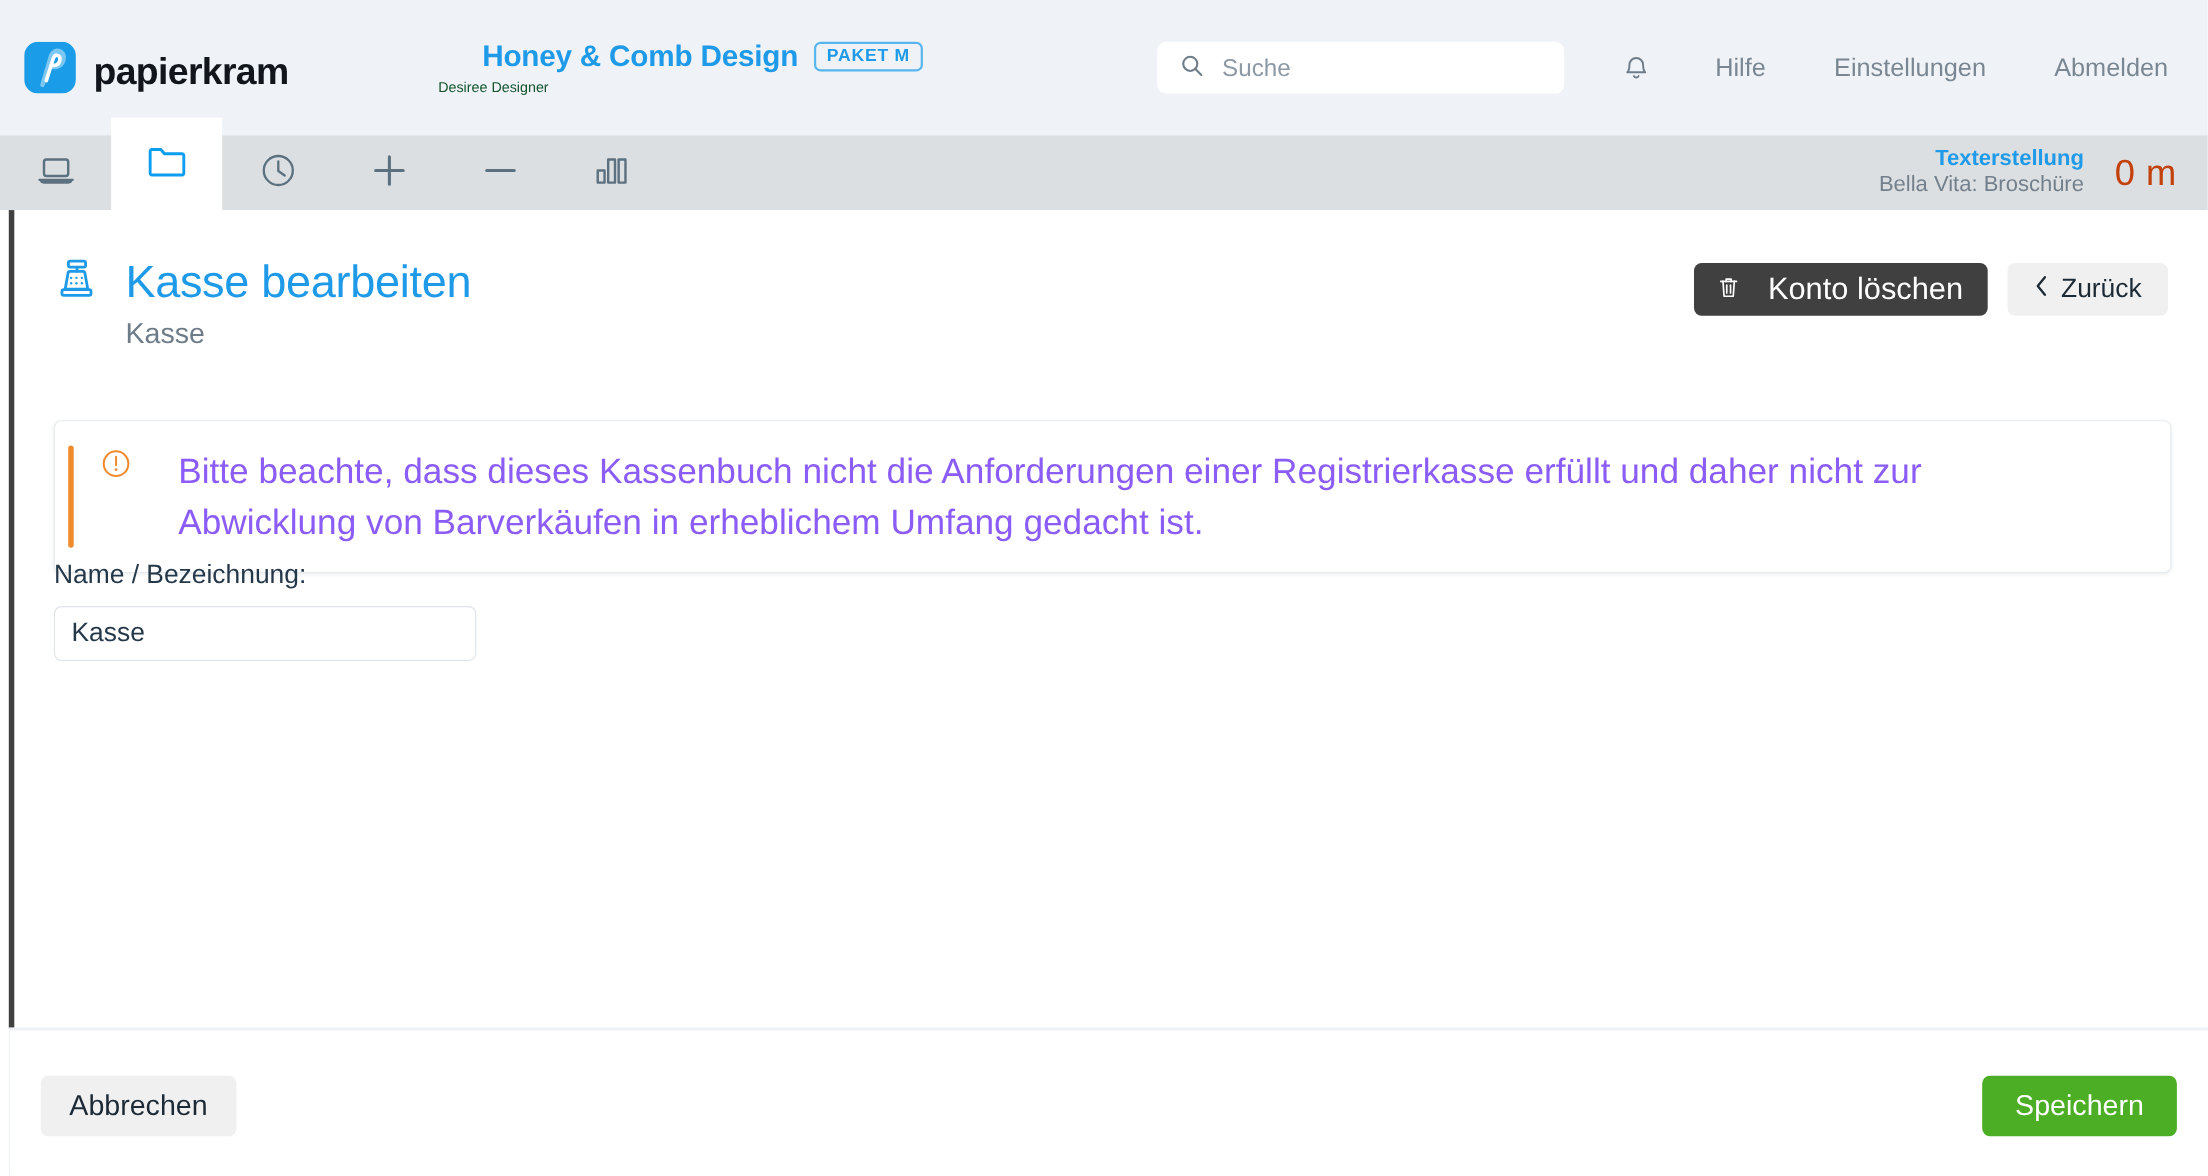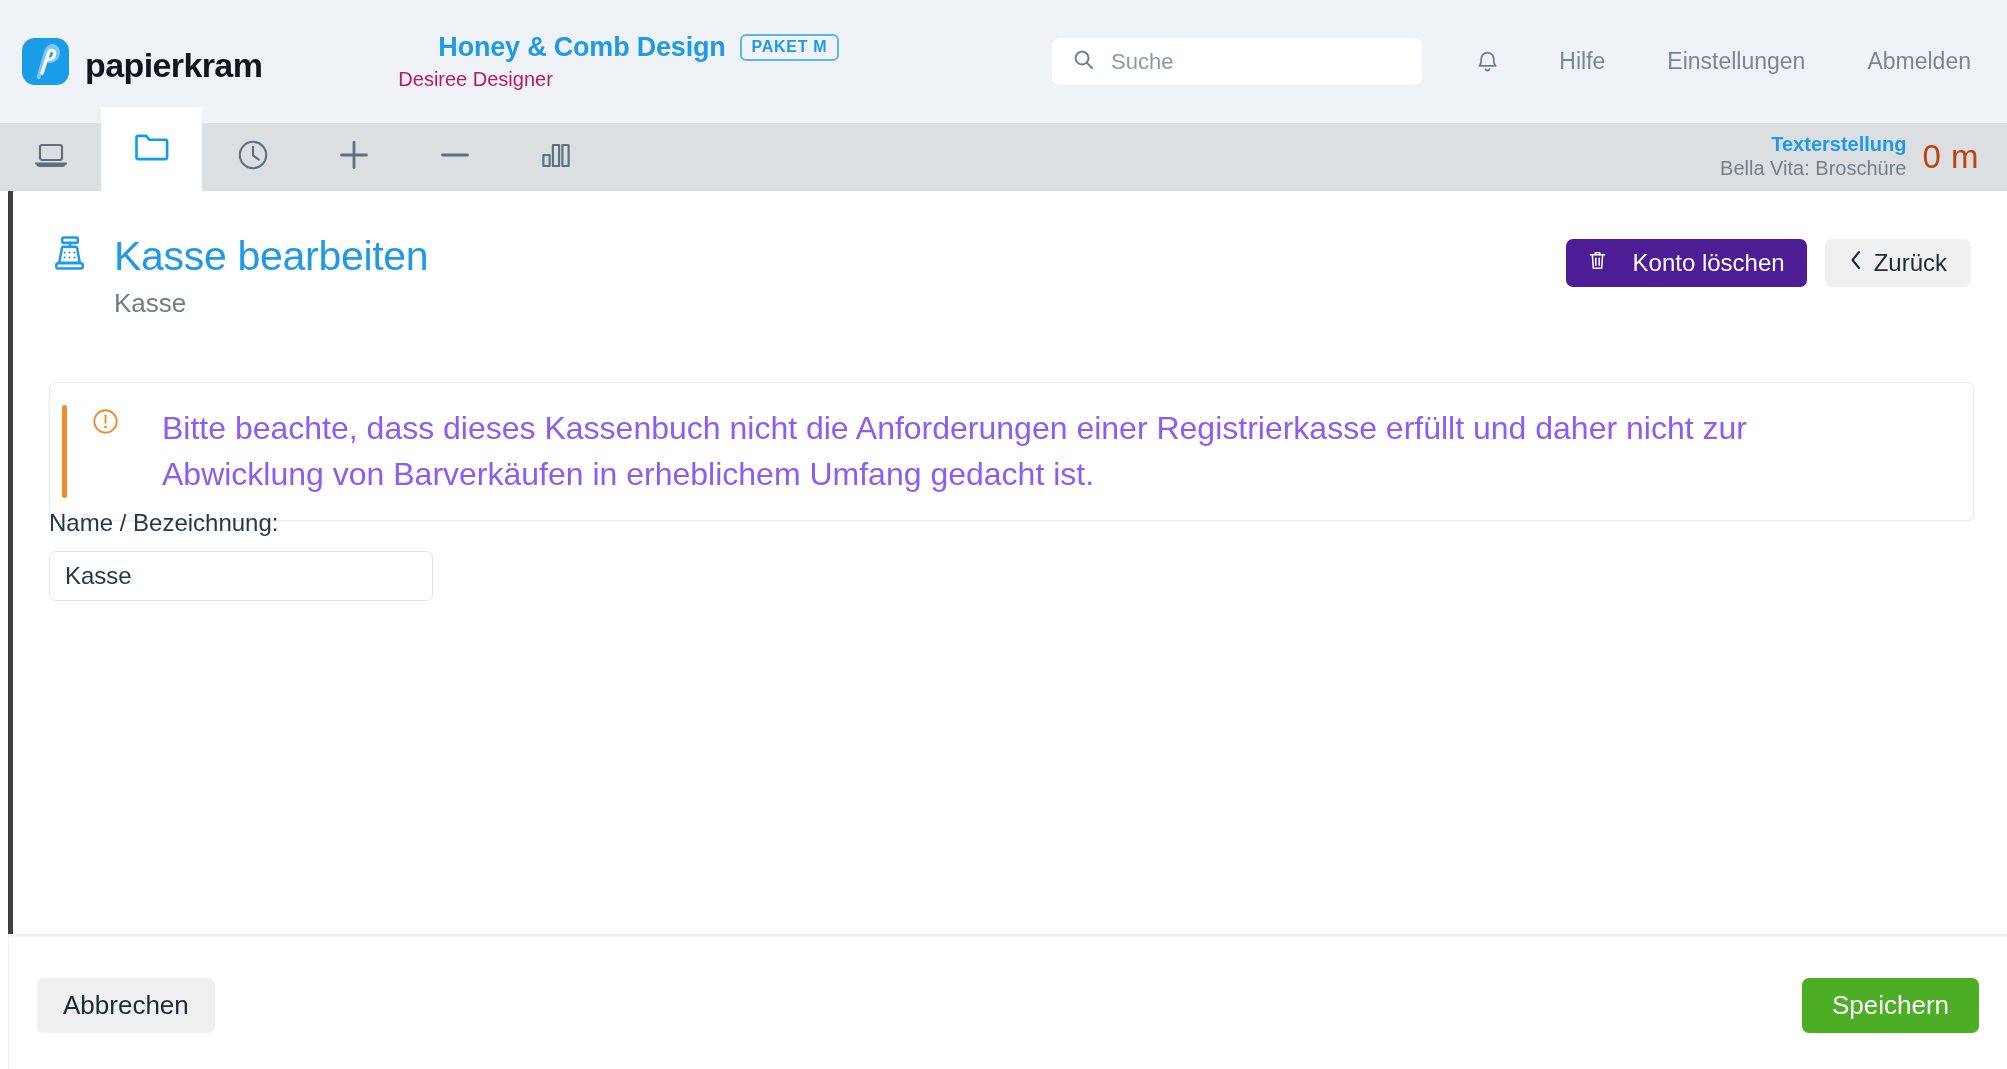--- a/index.html
+++ b/index.html
@@ -56,22 +56,22 @@
     border-radius: 6px;
     color: #1e9ae8;
     font-size: 16px;
     font-weight: 700;
     letter-spacing: 0.7px;
     padding: 3px 10px 4px;
     line-height: 1;
   }
   .company-sub {
     margin-top: 5px;
-    font-size: 20px;
-    color: #be185d;
+    font-size: 13px;
+    color: #14532d;
   }
   .search-box {
     position: absolute;
     left: 1052px; top: 38px;
     width: 370px; height: 47px;
     background: #ffffff;
     border-radius: 8px;
     display: flex;
     align-items: center;
     padding-left: 20px;
@@ -122,21 +122,21 @@
     height: 84px;
     padding-bottom: 0;
   }
   .timer-block {
     position: absolute;
     right: 0; top: 0;
     height: 68px;
     display: flex;
     align-items: center;
     padding-right: 28px;
-    gap: 16px;
+    gap: 28px;
   }
   .timer-texts {
     display: flex;
     flex-direction: column;
     align-items: flex-end;
     line-height: 1.18;
   }
   .timer-title {
     font-size: 20px;
     font-weight: 700;
@@ -190,23 +190,23 @@
     border: none;
     border-radius: 7px;
     font-family: "Liberation Sans", sans-serif;
     cursor: pointer;
     display: inline-flex;
     align-items: center;
     justify-content: center;
     white-space: nowrap;
   }
   .btn-danger {
-    background: #4c1d95;
+    background: #404040;
     color: #ffffff;
-    font-size: 24px;
+    font-size: 28px;
     height: 48px;
     padding: 0 22px;
     gap: 26px;
   }
   .btn-plain {
     background: #f0f0f1;
     color: #1c2a36;
     font-size: 24px;
     height: 48px;
     padding: 0 24px;

